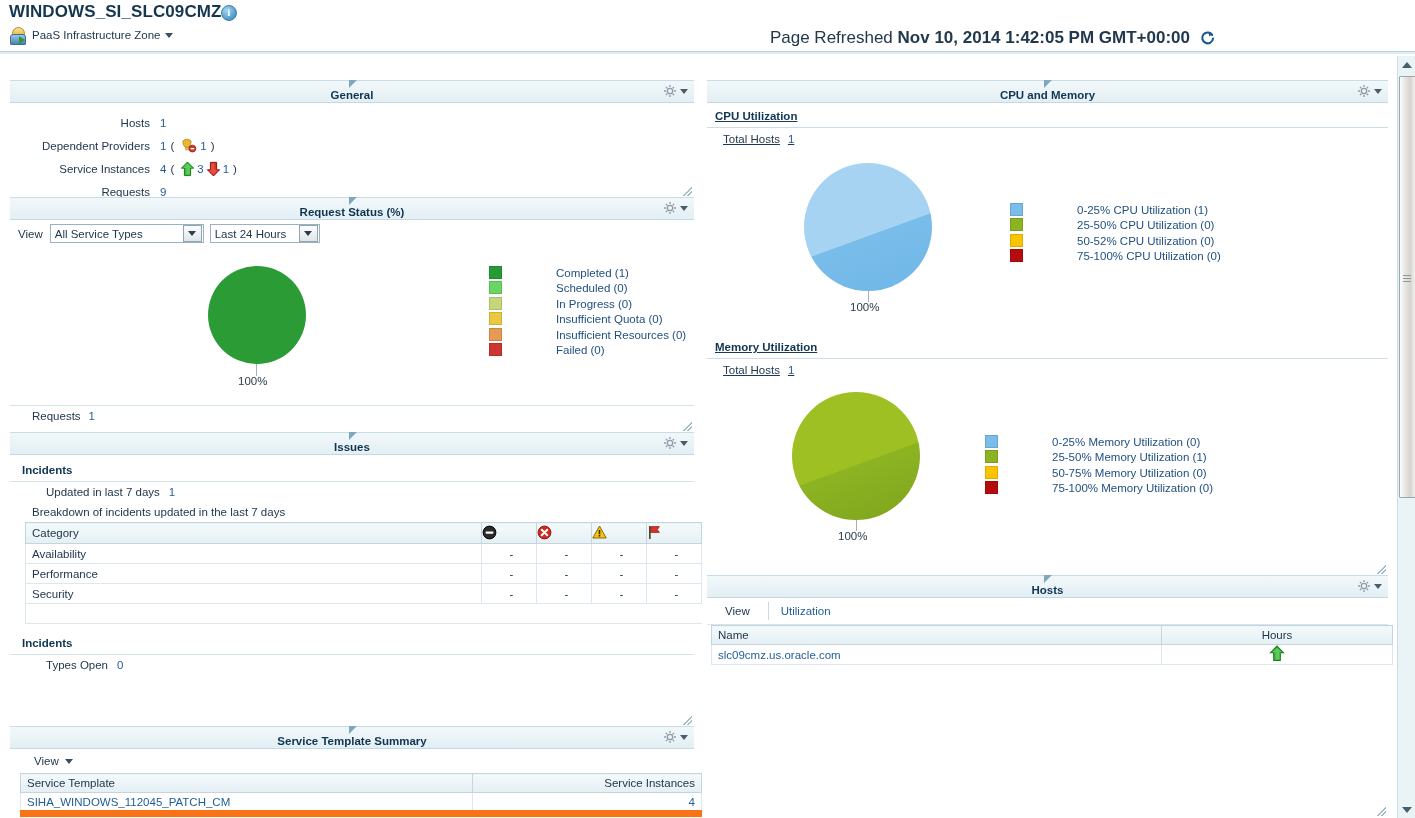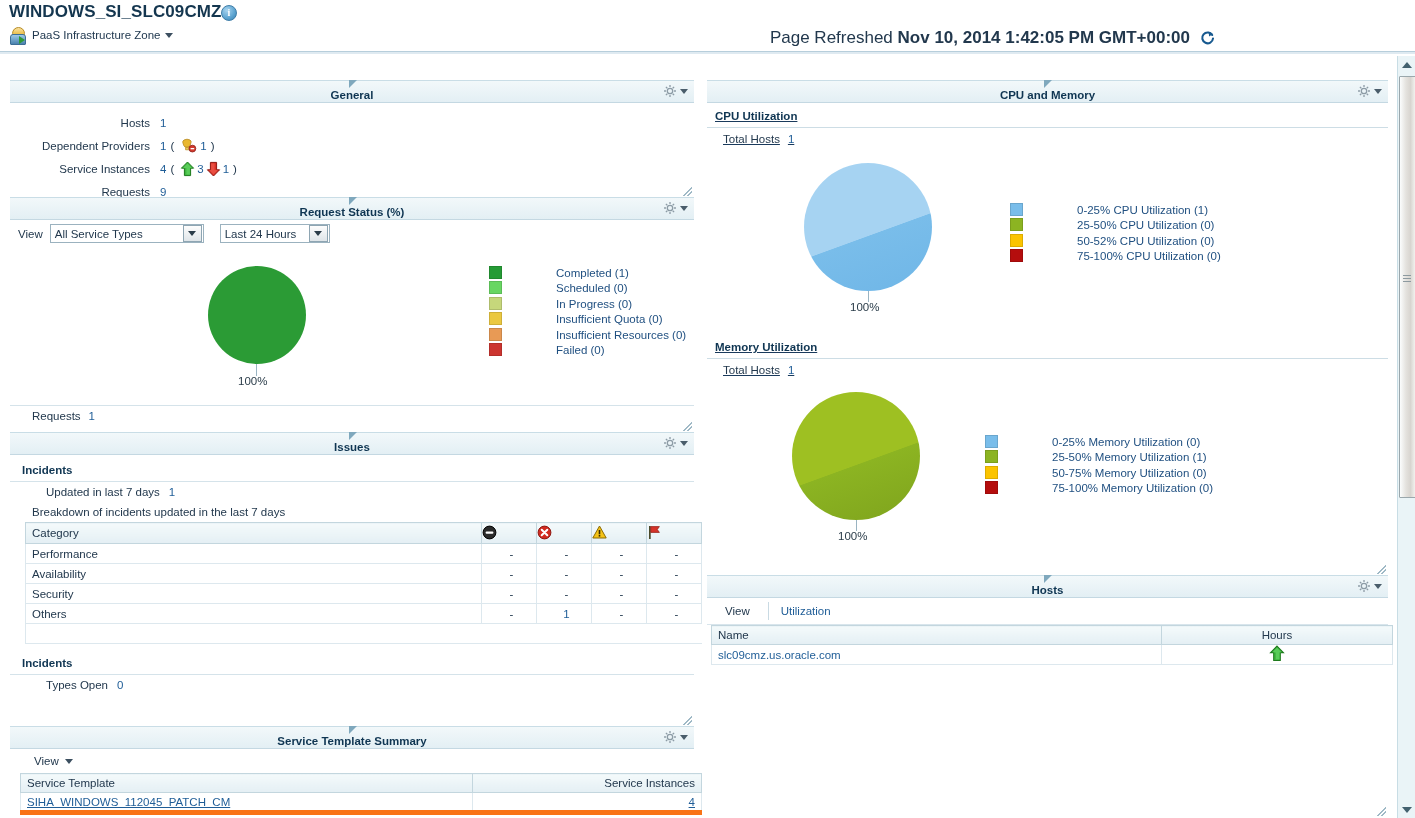--- a/index.html
+++ b/index.html
@@ -102,21 +102,21 @@
   .icon-down { display:inline-block; width:15px; height:16px; position:relative; vertical-align:middle; margin:0 2px; }
   .icon-provider { display:inline-block; width:16px; height:15px; position:relative; vertical-align:middle; margin:0 3px; }
   .thin-rule { height:1px; background:#d5e3ea; width:100%; }
 
   
   .toolbar-row { display:flex; align-items:center; height:27px; padding-left:8px; }
   .tb-label { font-size:11.5px; color:#22384d; margin-right:7px; }
   .select-box {
     height:17px; border:1px solid #9bb2bf; background:#fff;
     display:flex; align-items:center; justify-content:space-between;
-    font-size:11.5px; color:#22384d; padding-left:4px; margin-right:16px;
+    font-size:11.5px; color:#22384d; padding-left:4px; margin-right:6px;
   }
   .select-arrow {
     width:17px; height:15px; margin:0 1px;
     background: linear-gradient(#fdfdfd,#dfe5e9);
     border:1px solid #8ea5b2;
     display:flex; align-items:center; justify-content:center;
   }
   .select-arrow i { width:0;height:0;border-left:4px solid transparent;border-right:4px solid transparent;border-top:5px solid #2b3d4a; display:block;}
 
   .chart-area { position:relative; }
@@ -164,22 +164,22 @@
 
   table.grid2 { border-collapse:collapse; width:681px; margin-left:10px; table-layout:fixed; }
   table.grid2 th {
     background: linear-gradient(#f4fafb,#e4eff4);
     border:1px solid #c3d6de; border-left:none;
     height:18px; font-size:11.5px; font-weight:normal; color:#22384d; text-align:left; padding:0 6px;
   }
   table.grid2 th:first-child { border-left:1px solid #c3d6de; }
   table.grid2 th.right { text-align:right; }
   table.grid2 td {
-    border-bottom:5px solid #f97316; border-right:1px solid #dde8ee;
-    height:17px; font-size:11.5px; color:#1f5d97; padding:0 6px;text-decoration:underline;
+    border-bottom:7px solid #f97316; border-right:1px solid #dde8ee;
+    height:17px; font-size:11.5px; color:#1f5d97; padding:0 6px;
   }
   table.grid2 td:first-child { border-left:1px solid #dde8ee; }
   table.grid2 td.right { text-align:right; }
 
   
   .rsec-title { font-size:11.5px; font-weight:bold; color:#0f3552; padding: 7px 0 5px 8px; }
   .rsec-rule { height:1px; background:#cddde5; width:100%; }
   .total-hosts { display:flex; align-items:center; height:21px; padding-left:16px;}
   .total-hosts .th-label { font-size:11.5px; color:#22384d; margin-right:8px;}
   .total-hosts .th-val { font-size:11.5px; color:#1f5d97;}
@@ -462,44 +462,37 @@
                   <svg width="14" height="15" viewBox="0 0 14 15">
                     <rect x="2" y="1" width="1.7" height="13" fill="#4a4a2a"></rect>
                     <path d="M3.7 1.6 H12.4 L10.3 4.5 L12.4 7.4 H3.7 Z" fill="#d6342a" stroke="#8d1710" stroke-width=".7"></path>
                   </svg>
                 </span>
               </th>
             </tr>
           </thead>
           <tbody>
             <tr>
+              <td>Availability</td>
+              <td class="num">-</td>
+              <td class="num">-</td>
+              <td class="num">-</td>
+              <td class="num">-</td>
+            </tr>
+            <tr>
               <td>Performance</td>
               <td class="num">-</td>
               <td class="num">-</td>
               <td class="num">-</td>
               <td class="num">-</td>
             </tr>
             <tr>
-              <td>Availability</td>
-              <td class="num">-</td>
-              <td class="num">-</td>
-              <td class="num">-</td>
-              <td class="num">-</td>
-            </tr>
-            <tr>
               <td>Security</td>
               <td class="num">-</td>
               <td class="num">-</td>
-              <td class="num">-</td>
-              <td class="num">-</td>
-            </tr>
-            <tr>
-              <td>Others</td>
-              <td class="num">-</td>
-              <td class="num link">1</td>
               <td class="num">-</td>
               <td class="num">-</td>
             </tr>
             <tr>
               <td style="height:12px;border-right:none;"></td>
               <td style="border-right:none;"></td>
               <td style="border-right:none;"></td>
               <td style="border-right:none;"></td>
               <td style="border-right:none;"></td>
             </tr>

